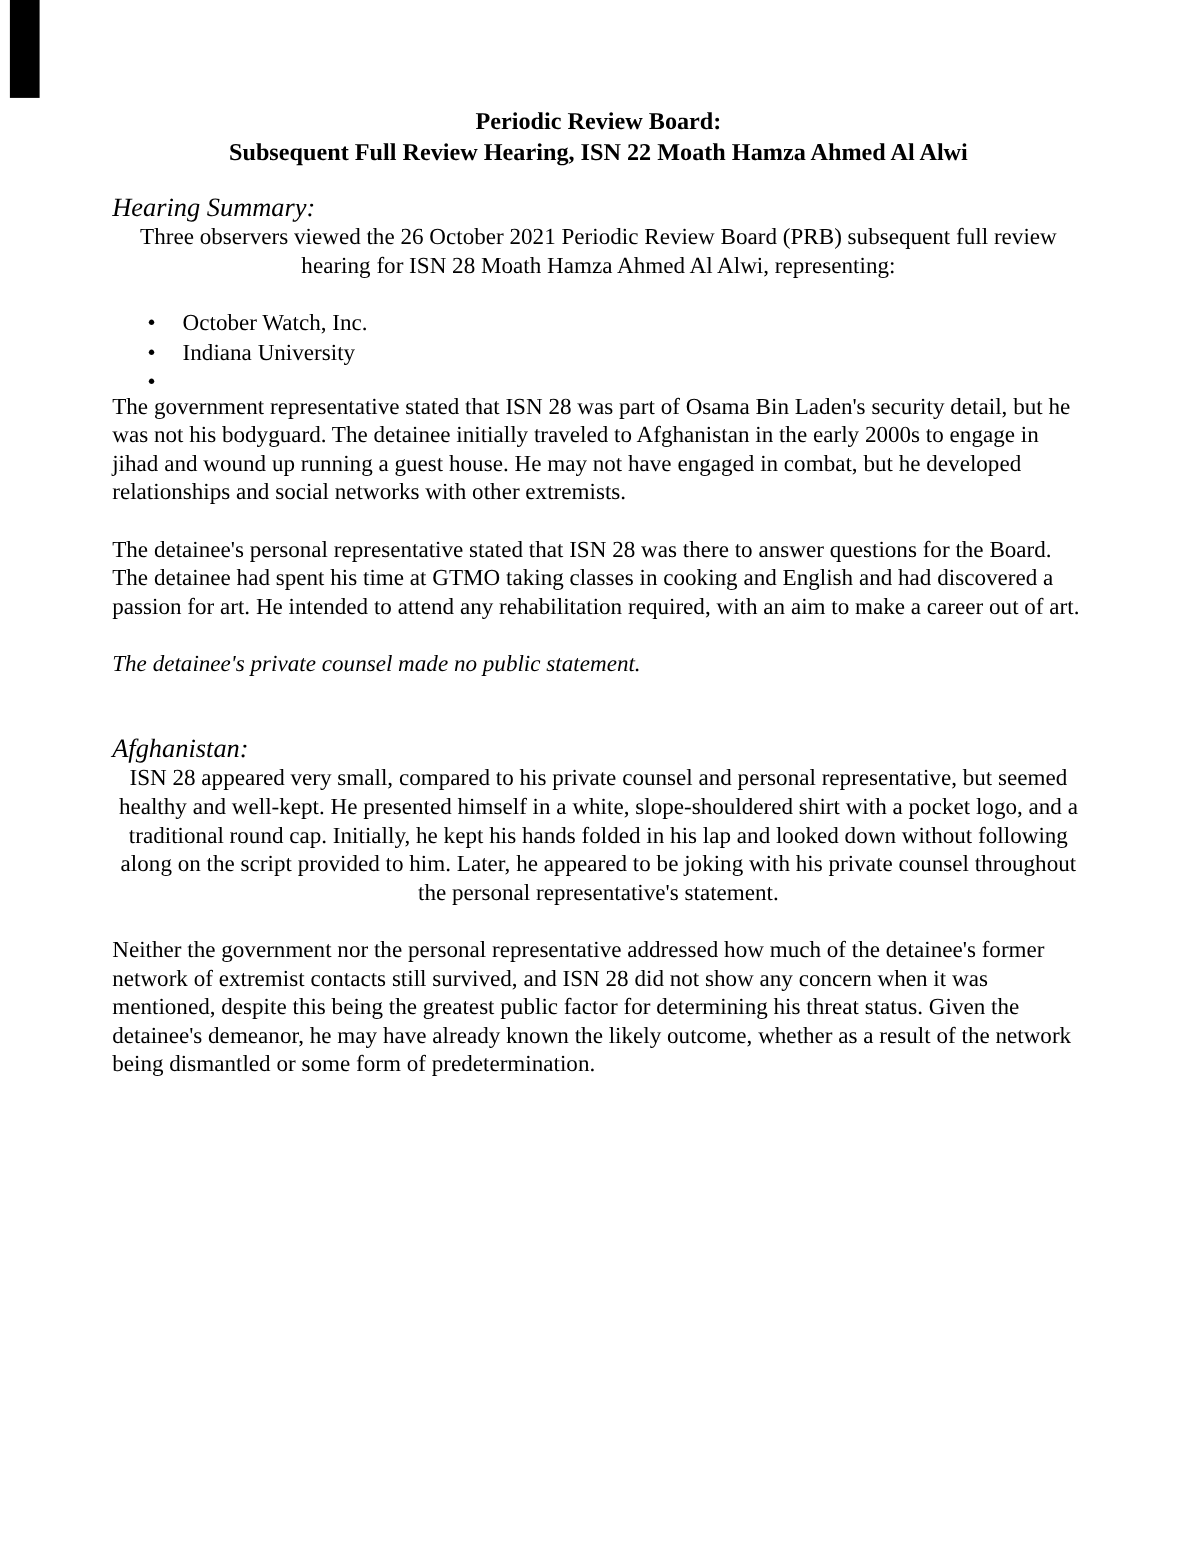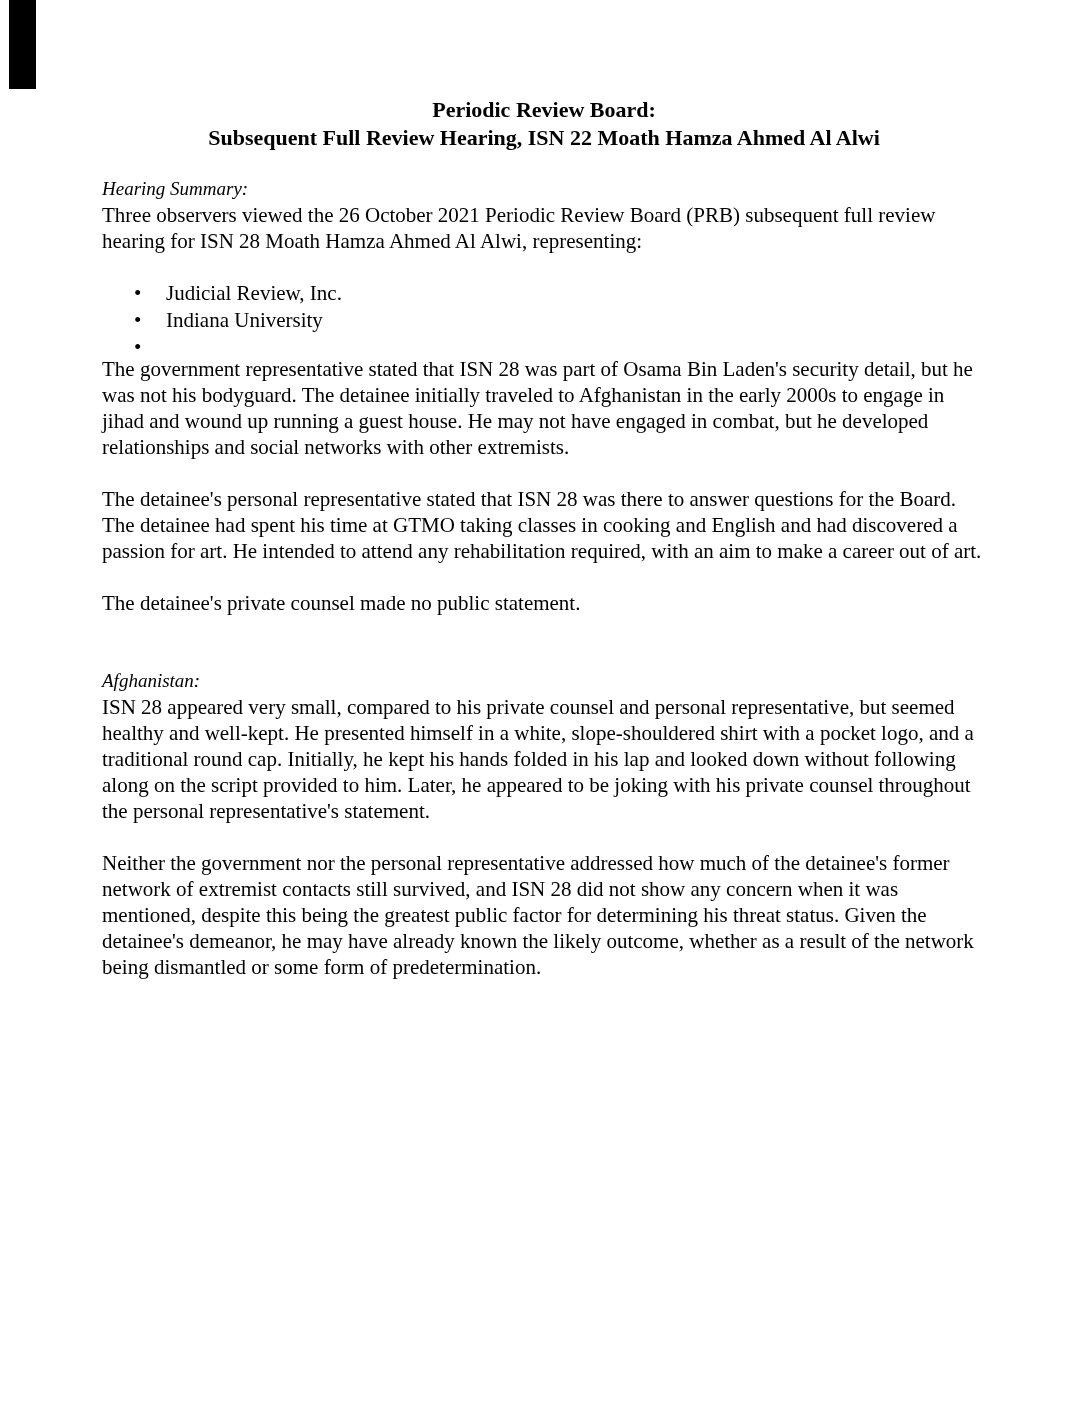--- a/index.html
+++ b/index.html
@@ -28,33 +28,35 @@
     text-align: center;
     font-size: 22px;
     font-weight: bold;
     line-height: 28px;
   }
   .title .title-line {
     display: block;
   }
   .section-heading {
     margin: 0;
-    font-size: 19px;
+    font-size: 24px;
     font-weight: normal;
     font-style: italic;
     line-height: 26px;
   }
   .para {
     margin: 0 0 26px 0;
   }
   .para.no-gap {
     margin-bottom: 0;
+    text-align: center;
   }
   .para.gap-double {
     margin-bottom: 52px;
+    font-style: italic;
   }
   .observer-list {
     list-style: none;
     margin: 26px 0 22px 0;
     padding: 0;
   }
   .observer-item {
     position: relative;
     padding-left: 64px;
     line-height: 27px;
@@ -105,21 +107,21 @@
       <span class="title-line">Subsequent Full Review Hearing, ISN 22 Moath Hamza Ahmed Al Alwi</span>
     </h1>
 
     <section>
       <h2 class="section-heading">Hearing Summary:</h2>
       <p class="para no-gap">Three observers viewed the 26 October 2021 Periodic Review Board (PRB) subsequent full review hearing for ISN 28 Moath Hamza Ahmed Al Alwi, representing:</p>
 
       <ul class="observer-list">
         <li class="observer-item">
           <span class="bullet">•</span>
-          <span>Judicial Review, Inc.</span>
+          <span>October Watch, Inc.</span>
         </li>
         <li class="observer-item">
           <span class="bullet">•</span>
           <span>Indiana University</span>
         </li>
         <li class="observer-item">
           <span class="bullet">•</span>
         </li>
       </ul>
 

